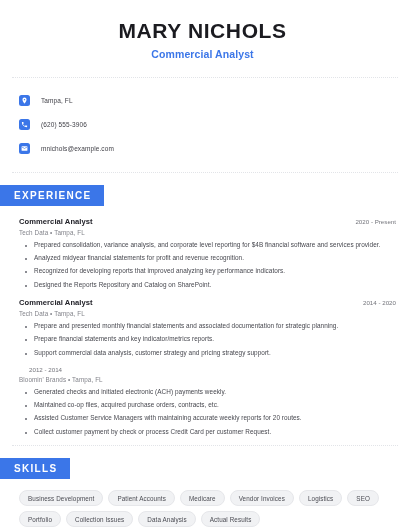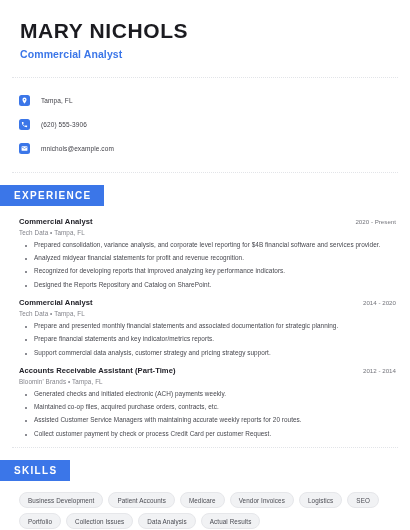--- a/index.html
+++ b/index.html
@@ -13,21 +13,21 @@
   body {
     font-family: "Liberation Sans", sans-serif;
     color: #2c2c2c;
     overflow: hidden;
     position: relative;
   }
 
   .resume { width: 410px; height: 530px; position: relative; }
 
   
-  .header { padding: 18px 25px 0 20px; text-align: left; }
+  .header { padding: 18px 25px 0 20px; text-align: center; }
 
   .full-name {
     font-size: 21px;
     font-weight: bold;
     letter-spacing: 0.6px;
     color: #1b1b20;
     line-height: 1.2;
   }
 
   .job-title {
@@ -255,21 +255,20 @@
           </div>
           <div class="bullet">
             <span class="bullet-dot"></span>
             <span class="bullet-text">Support commercial data analysis, customer strategy and pricing strategy support.</span>
           </div>
         </div>
       </div>
 
       <div class="exp-item">
         <div class="exp-head">
-          <span class="exp-role">Accounts Receivable Assistant (Part-Time)</span>
           <span class="exp-dates">2012 - 2014</span>
         </div>
         <div class="exp-company">Bloomin' Brands  •  Tampa, FL</div>
         <div class="bullets">
           <div class="bullet">
             <span class="bullet-dot"></span>
             <span class="bullet-text">Generated checks and initiated electronic (ACH) payments weekly.</span>
           </div>
           <div class="bullet">
             <span class="bullet-dot"></span>

